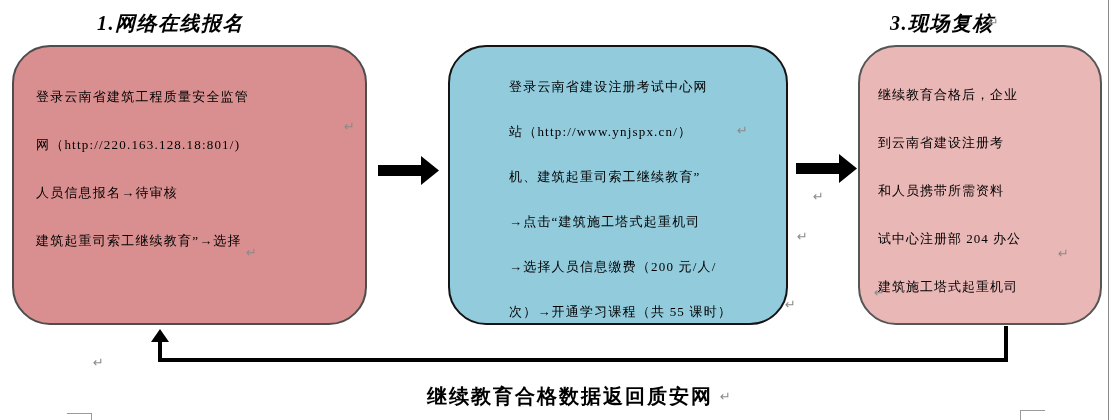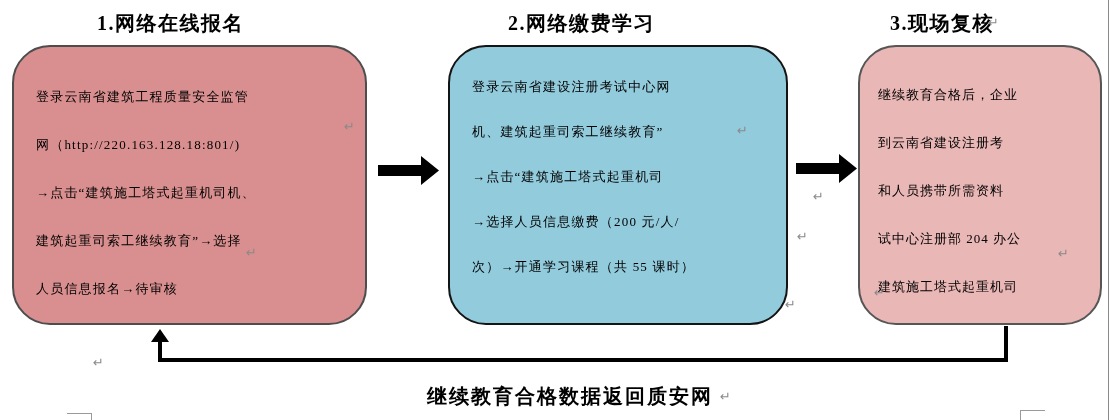--- a/index.html
+++ b/index.html
@@ -3,40 +3,40 @@
 <meta charset="utf-8">
 <style>
   html,body { margin:0; padding:0; background:#fff; }
   .canvas {
     position:relative; width:1115px; height:420px; background:#ffffff;
     font-family:"Liberation Serif","DejaVu Serif",serif; color:#000;
     overflow:hidden;
   }
   .title {
     position:absolute; font-weight:bold; font-size:20px; color:#000;
-    letter-spacing:1.5px; white-space:nowrap;
+    letter-spacing:1.5px; white-space:nowrap;font-style:italic;
   }
   #title1 { left:97px;  top:10px; }
   #title2 { left:508px; top:10px; }
   #title3 { left:890px; top:10px; }
 
   .box {
     position:absolute; top:45px; height:280px; box-sizing:border-box;
     border-radius:38px;
   }
   #box1 { left:12px;  width:355px; background:#d98f8f; border:2px solid #4d4d4d;
           padding:26px 18px 0 22px; }
   #box2 { left:448px; width:340px; background:#92cbdc; border:2px solid #141414;
           padding:17px 16px 0 22px; }
   #box3 { left:858px; width:244px; background:#e9b7b6; border:2px solid #565656;
           padding:24px 12px 16px 18px; }
 
   .tline { font-size:13px; letter-spacing:1.2px; white-space:nowrap; }
   #box1 .tline { height:48px; line-height:48px; }
-  #box2 .tline { height:45px; line-height:45px; }
+  #box2 .tline { height:45px; line-height:45px;margin-left:37px; }
   #box3 .tline { height:48px; line-height:48px; letter-spacing:1px; }
 
   .barrow { position:absolute; }
 
   .fline { position:absolute; background:#000; }
   #fb-right { left:1004px; top:326px; width:4px;  height:36px; }
   #fb-h     { left:158px;  top:358px; width:850px; height:4px; }
   #fb-left  { left:158px;  top:341px; width:4px;  height:20px; }
   #fb-head  { position:absolute; left:151px; top:329px; width:0; height:0;
               border-left:9px solid transparent; border-right:9px solid transparent;
@@ -60,33 +60,32 @@
 
   #page-border { position:absolute; left:1108px; top:0; width:1px; height:420px;
                  background:#8a8a8a; }
 </style>
 </head>
 <body>
 
 <div class="canvas">
 
   <div class="title" id="title1">1.网络在线报名</div>
-  <div class="title" id="title2">2.网络缴费学习</div>
   <div class="title" id="title3">3.现场复核</div>
 
   <div class="box" id="box1">
     <div class="tline">登录云南省建筑工程质量安全监管</div>
     <div class="tline">网（http://220.163.128.18:801/)</div>
-    <div class="tline">→点击“建筑施工塔式起重机司机、</div>
+    <div class="tline">人员信息报名→待审核</div>
     <div class="tline">建筑起重司索工继续教育”→选择</div>
-    <div class="tline">人员信息报名→待审核</div>
   </div>
 
   <div class="box" id="box2">
     <div class="tline">登录云南省建设注册考试中心网</div>
+    <div class="tline">站（http://www.ynjspx.cn/）</div>
     <div class="tline">机、建筑起重司索工继续教育”</div>
     <div class="tline">→点击“建筑施工塔式起重机司</div>
     <div class="tline">→选择人员信息缴费（200 元/人/</div>
     <div class="tline">次）→开通学习课程（共 55 课时）</div>
   </div>
 
   <div class="box" id="box3">
     <div class="tline">继续教育合格后，企业</div>
     <div class="tline">到云南省建设注册考</div>
     <div class="tline">和人员携带所需资料</div>

